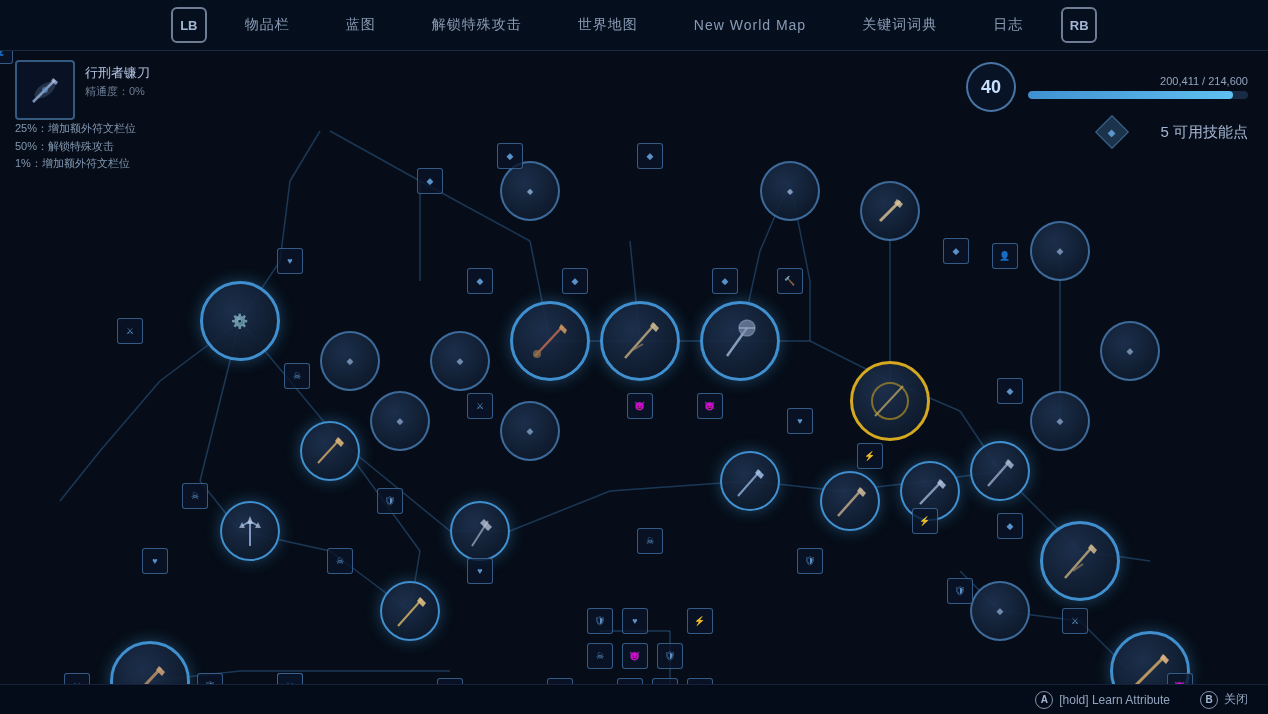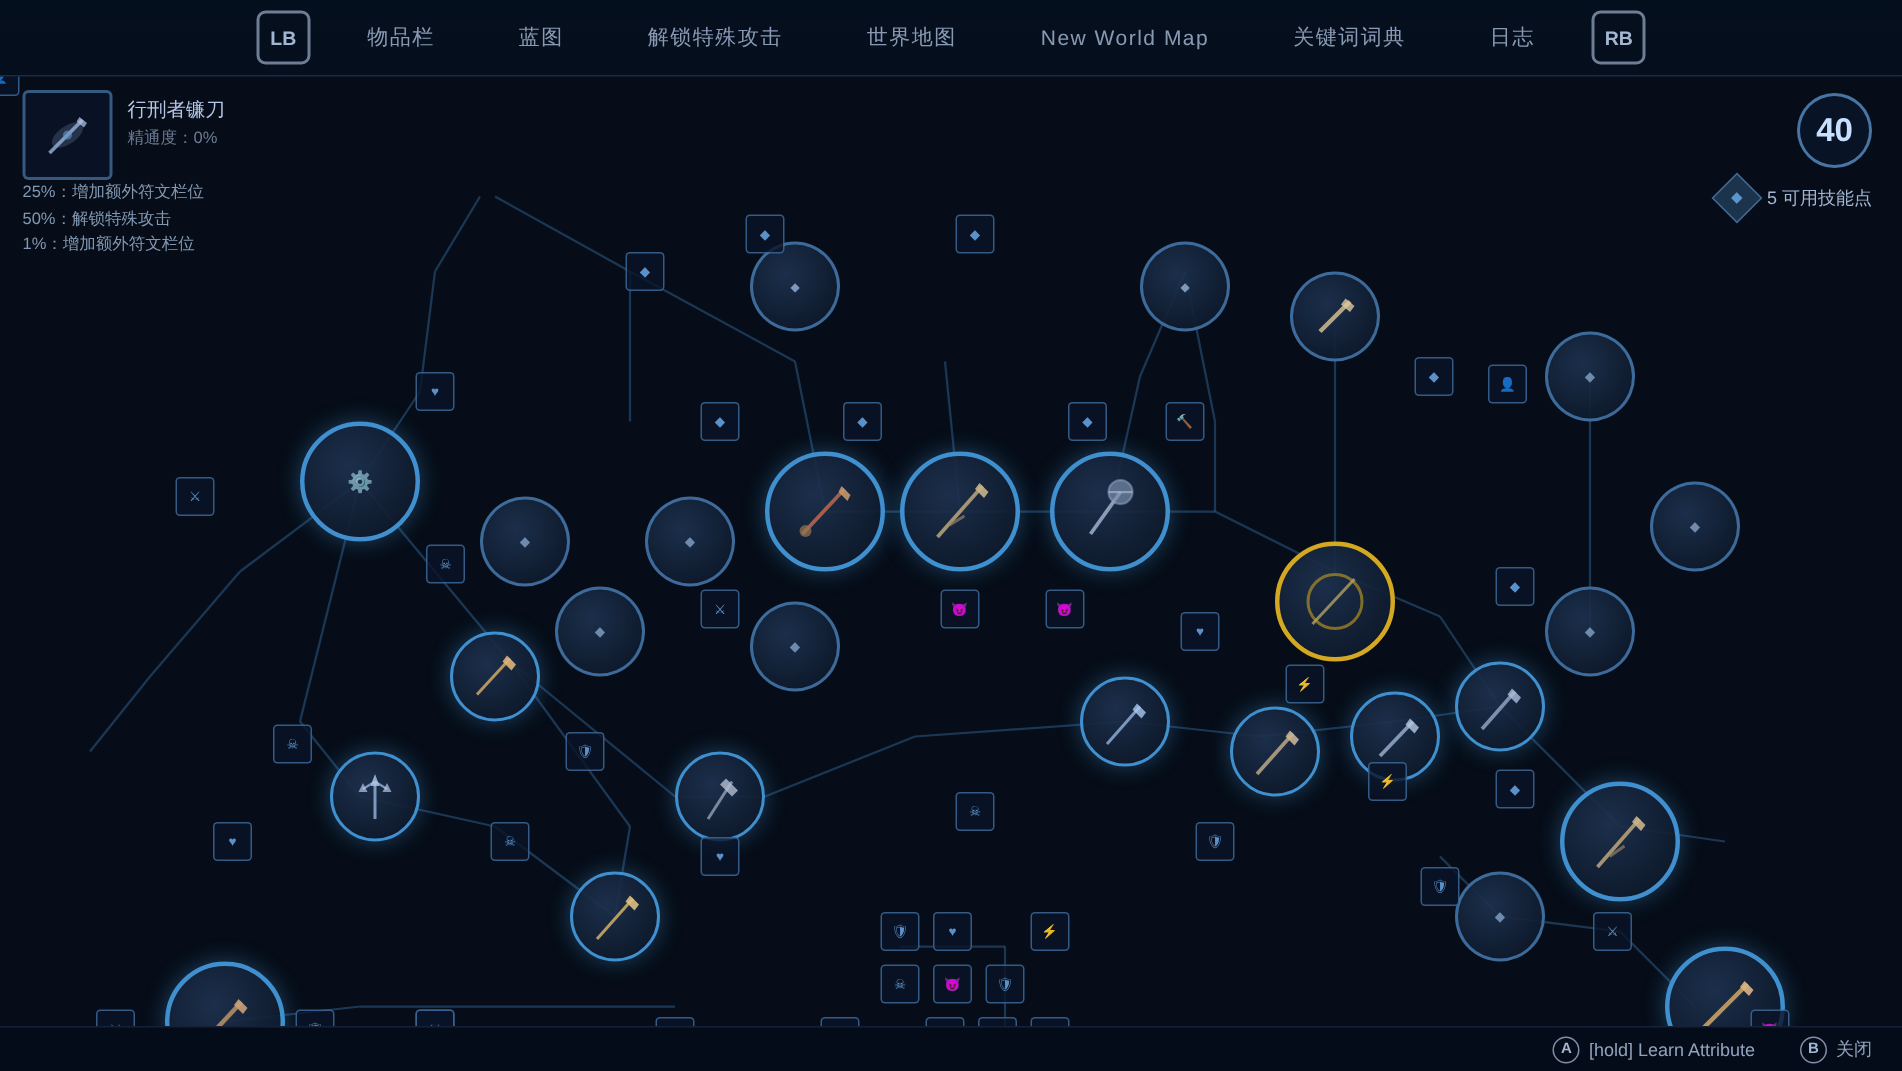--- a/index.html
+++ b/index.html
@@ -116,21 +116,21 @@
     .level-circle {
       width: 50px;
       height: 50px;
       border-radius: 50%;
       border: 2px solid rgba(100,160,220,0.7);
       background: rgba(10,20,40,0.9);
       display: flex;
       align-items: center;
       justify-content: center;
       color: #c8e0ff;
-      font-size: 22px;
+      font-size: 18px;
       font-weight: bold;
     }
     .xp-bar-area {
       display: flex;
       flex-direction: column;
       gap: 4px;
     }
     .xp-text {
       color: rgba(180,200,230,0.8);
       font-size: 11px;
@@ -162,21 +162,22 @@
       height: 24px;
       background: rgba(80,140,200,0.3);
       border: 1px solid rgba(100,160,220,0.5);
       transform: rotate(45deg);
       display: flex;
       align-items: center;
       justify-content: center;
     }
     .skill-points-text {
       color: rgba(180,200,230,0.9);
-      font-size: 12px;
+      font-size: 15px;
+      margin-left: 28px;
     }
 
     
     .skill-tree {
       position: absolute;
       top: 51px;
       left: 0; right: 0; bottom: 30px;
       overflow: hidden;
     }
 
@@ -303,20 +304,26 @@
   <div class="skill-progress-label">精通度：0%</div>
   <div class="skill-desc">
     <div>25%：增加额外符文栏位</div>
     <div>50%：解锁特殊攻击</div>
     <div>1%：增加额外符文栏位</div>
   </div>
 </div>
 
 <div class="level-area">
   <div class="level-circle">40</div>
+  <div class="xp-bar-area">
+    <div class="xp-text">200,411 / 214,600</div>
+    <div class="xp-bar">
+      <div class="xp-fill" style="width:93%"></div>
+    </div>
+  </div>
 </div>
 
 <div class="skill-points">
   <div class="skill-points-icon">
     <span style="transform:rotate(-45deg);color:rgba(100,160,220,0.9);font-size:10px;">◆</span>
   </div>
   <div class="skill-points-text">5 可用技能点</div>
 </div>
 
 <div class="skill-tree">

